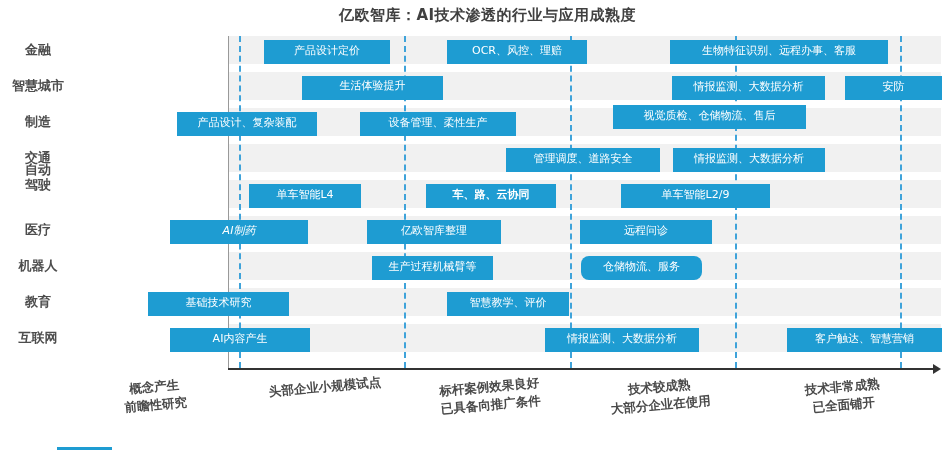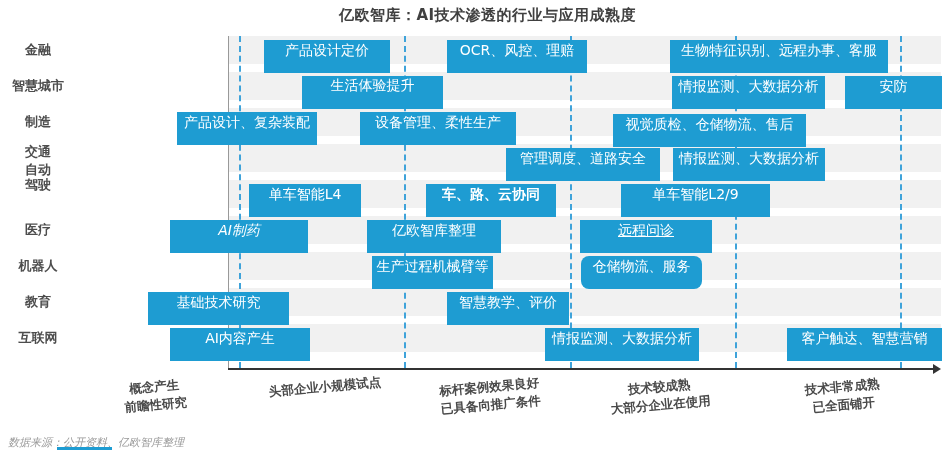--- a/index.html
+++ b/index.html
@@ -16,23 +16,23 @@
   }
   .row-label{
     position:absolute;left:0;width:76px;display:flex;align-items:center;justify-content:center;
     font-size:13px;font-weight:bold;color:var(--row-label-text,#4D4D4D);
     white-space:pre-line;line-height:1.15;z-index:2;
   }
   .dash-line{
     position:absolute;width:0;border-left:2px dashed var(--dash-blue,#3FA3DA);z-index:2;
   }
   .mat-box{
-    position:absolute;height:33px;line-height:21px;text-align:center;
+    position:absolute;height:24px;line-height:21px;text-align:center;
     background:var(--box-blue,#1E9CD2);color:var(--box-text,#fff);
-    font-size:14px;white-space:nowrap;overflow:hidden;z-index:3;
+    font-size:11px;white-space:nowrap;overflow:hidden;z-index:3;
   }
   .left-axis{
     position:absolute;left:228px;top:36px;height:332px;width:0;
     border-left:1.5px solid var(--left-line-gray,#999);z-index:2;
   }
   .bottom-axis{
     position:absolute;left:228px;top:368px;width:706px;height:0;
     border-top:2px solid var(--axis-dark,#333);z-index:2;
   }
   .axis-arrow{
@@ -69,36 +69,36 @@
       <div class="mat-box" style="left: 670px; top: 39.5px; width: 218px;">生物特征识别、远程办事、客服</div>
       <div class="band" style="left: 228px; top: 72px; width: 713px; height: 28px;"></div>
       <div class="row-label" style="top: 72px; height: 28px;">智慧城市</div>
       <div class="mat-box" style="left: 302px; top: 75.5px; width: 141px; font-family: Liberation Mono, monospace;">生活体验提升</div>
       <div class="mat-box" style="left: 672px; top: 75.5px; width: 153px;">情报监测、大数据分析</div>
       <div class="mat-box" style="left: 845px; top: 75.5px; width: 97px;">安防</div>
       <div class="band" style="left: 228px; top: 108px; width: 713px; height: 28px;"></div>
       <div class="row-label" style="top: 108px; height: 28px;">制造</div>
       <div class="mat-box" style="left: 177px; top: 111.5px; width: 140px;">产品设计、复杂装配</div>
       <div class="mat-box" style="left: 360px; top: 111.5px; width: 156px;">设备管理、柔性生产</div>
-      <div class="mat-box" style="left: 613px; top: 114px; width: 193px; text-align: center;">视觉质检、仓储物流、售后</div>
+      <div class="mat-box" style="left: 613px; top: 105px; width: 193px; text-align: center;">视觉质检、仓储物流、售后</div>
       <div class="band" style="left: 228px; top: 144px; width: 713px; height: 28px;"></div>
-      <div class="row-label" style="top: 138px; height: 28px; font-family: Liberation Serif, serif;">交通</div>
+      <div class="row-label" style="top: 144px; height: 28px; font-family: Liberation Serif, serif;">交通</div>
       <div class="mat-box" style="left: 506px; top: 147.5px; width: 154px;">管理调度、道路安全</div>
       <div class="mat-box" style="left: 673px; top: 147.5px; width: 152px;">情报监测、大数据分析</div>
       <div class="band" style="left: 228px; top: 180px; width: 713px; height: 28px;"></div>
       <div class="row-label" style="top: 164px; height: 28px;">自动
 驾驶</div>
       <div class="mat-box" style="left: 249px; top: 183.5px; width: 112px;">单车智能L4</div>
       <div class="mat-box" style="left: 426px; top: 183.5px; width: 130px; font-weight: bold;">车、路、云协同</div>
       <div class="mat-box" style="left: 621px; top: 183.5px; width: 149px;">单车智能L2/9</div>
       <div class="band" style="left: 228px; top: 216px; width: 713px; height: 28px;"></div>
       <div class="row-label" style="top: 216px; height: 28px;">医疗</div>
       <div class="mat-box" style="left: 170px; top: 219.5px; width: 138px; font-style: italic;">AI制药</div>
       <div class="mat-box" style="left: 367px; top: 219.5px; width: 134px;">亿欧智库整理</div>
-      <div class="mat-box" style="left: 580px; top: 219.5px; width: 132px; text-decoration: underline;">远程问诊</div>
+      <div class="mat-box" style="left: 580px; top: 219.5px; width: 132px;">远程问诊</div>
       <div class="band" style="left: 228px; top: 252px; width: 713px; height: 28px;"></div>
       <div class="row-label" style="top: 252px; height: 28px;">机器人</div>
       <div class="mat-box" style="left: 372px; top: 255.5px; width: 121px;">生产过程机械臂等</div>
       <div class="mat-box" style="left: 581px; top: 255.5px; width: 121px; border-radius: 8px;">仓储物流、服务</div>
       <div class="band" style="left: 228px; top: 288px; width: 713px; height: 28px;"></div>
       <div class="row-label" style="top: 288px; height: 28px;">教育</div>
       <div class="mat-box" style="left: 148px; top: 291.5px; width: 141px;">基础技术研究</div>
       <div class="mat-box" style="left: 447px; top: 291.5px; width: 122px;">智慧教学、评价</div>
       <div class="band" style="left: 228px; top: 324px; width: 713px; height: 28px;"></div>
       <div class="row-label" style="top: 324px; height: 28px;">互联网</div>
@@ -121,15 +121,14 @@
 前瞻性研究</div>
       <div class="stage-label" style="left: 325px;">头部企业小规模试点</div>
       <div class="stage-label" style="left: 490px;">标杆案例效果良好
 已具备向推广条件</div>
       <div class="stage-label" style="left: 660px;">技术较成熟
 大部分企业在使用</div>
       <div class="stage-label" style="left: 843px;">技术非常成熟
 已全面铺开</div>
     </div>
 
-  <div class="source">数据来源：公开资料、亿欧智库整理</div>
   <div class="footer-logo"></div>
 </div>
 
 </body></html>

